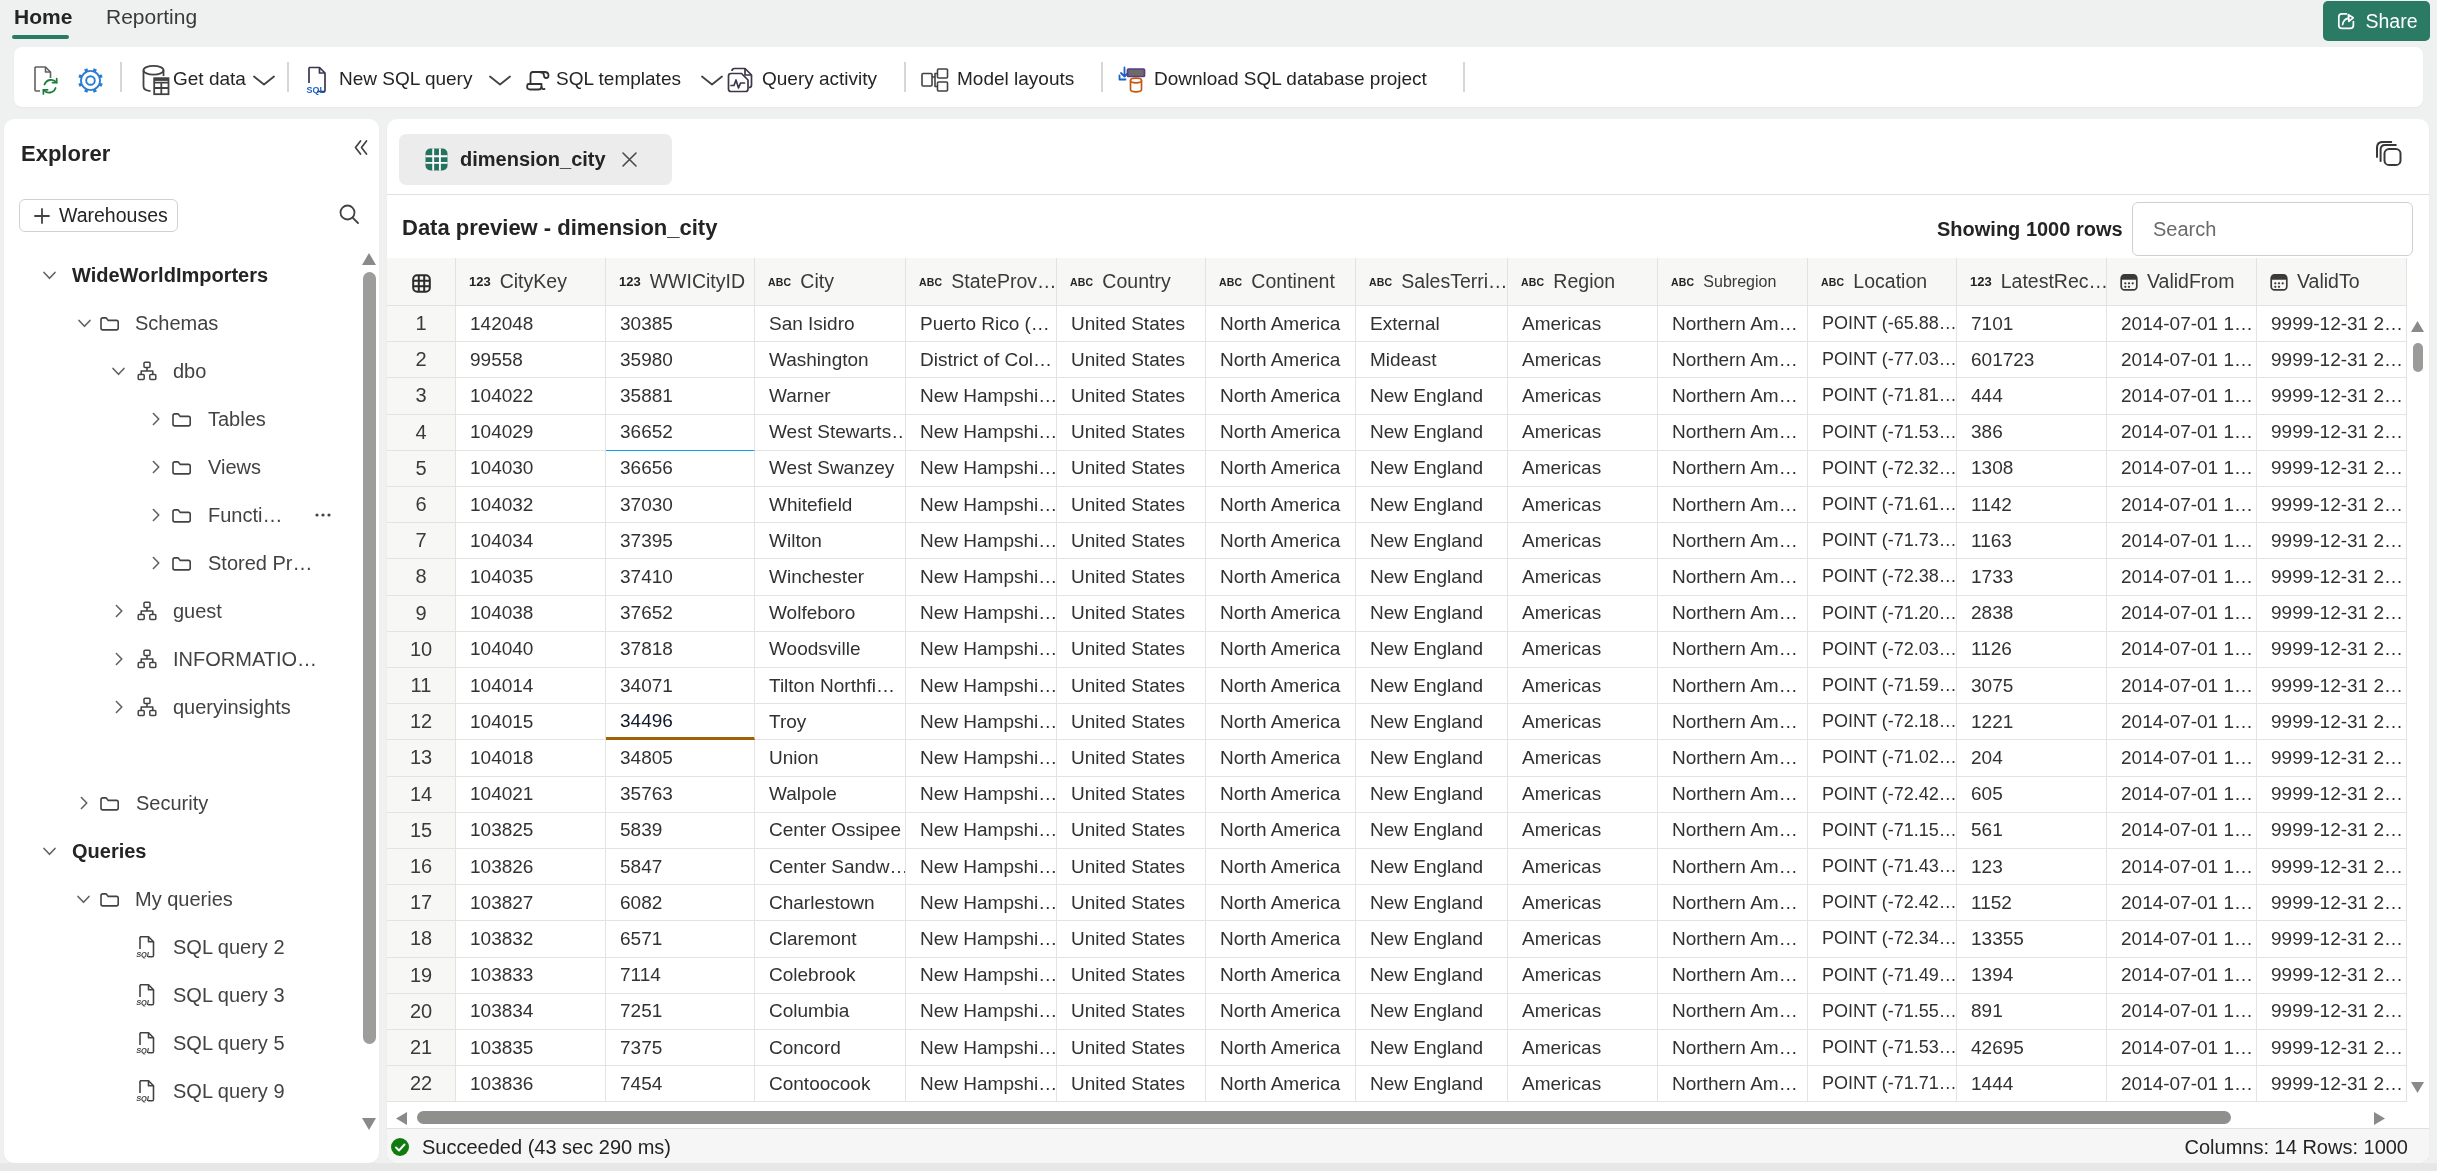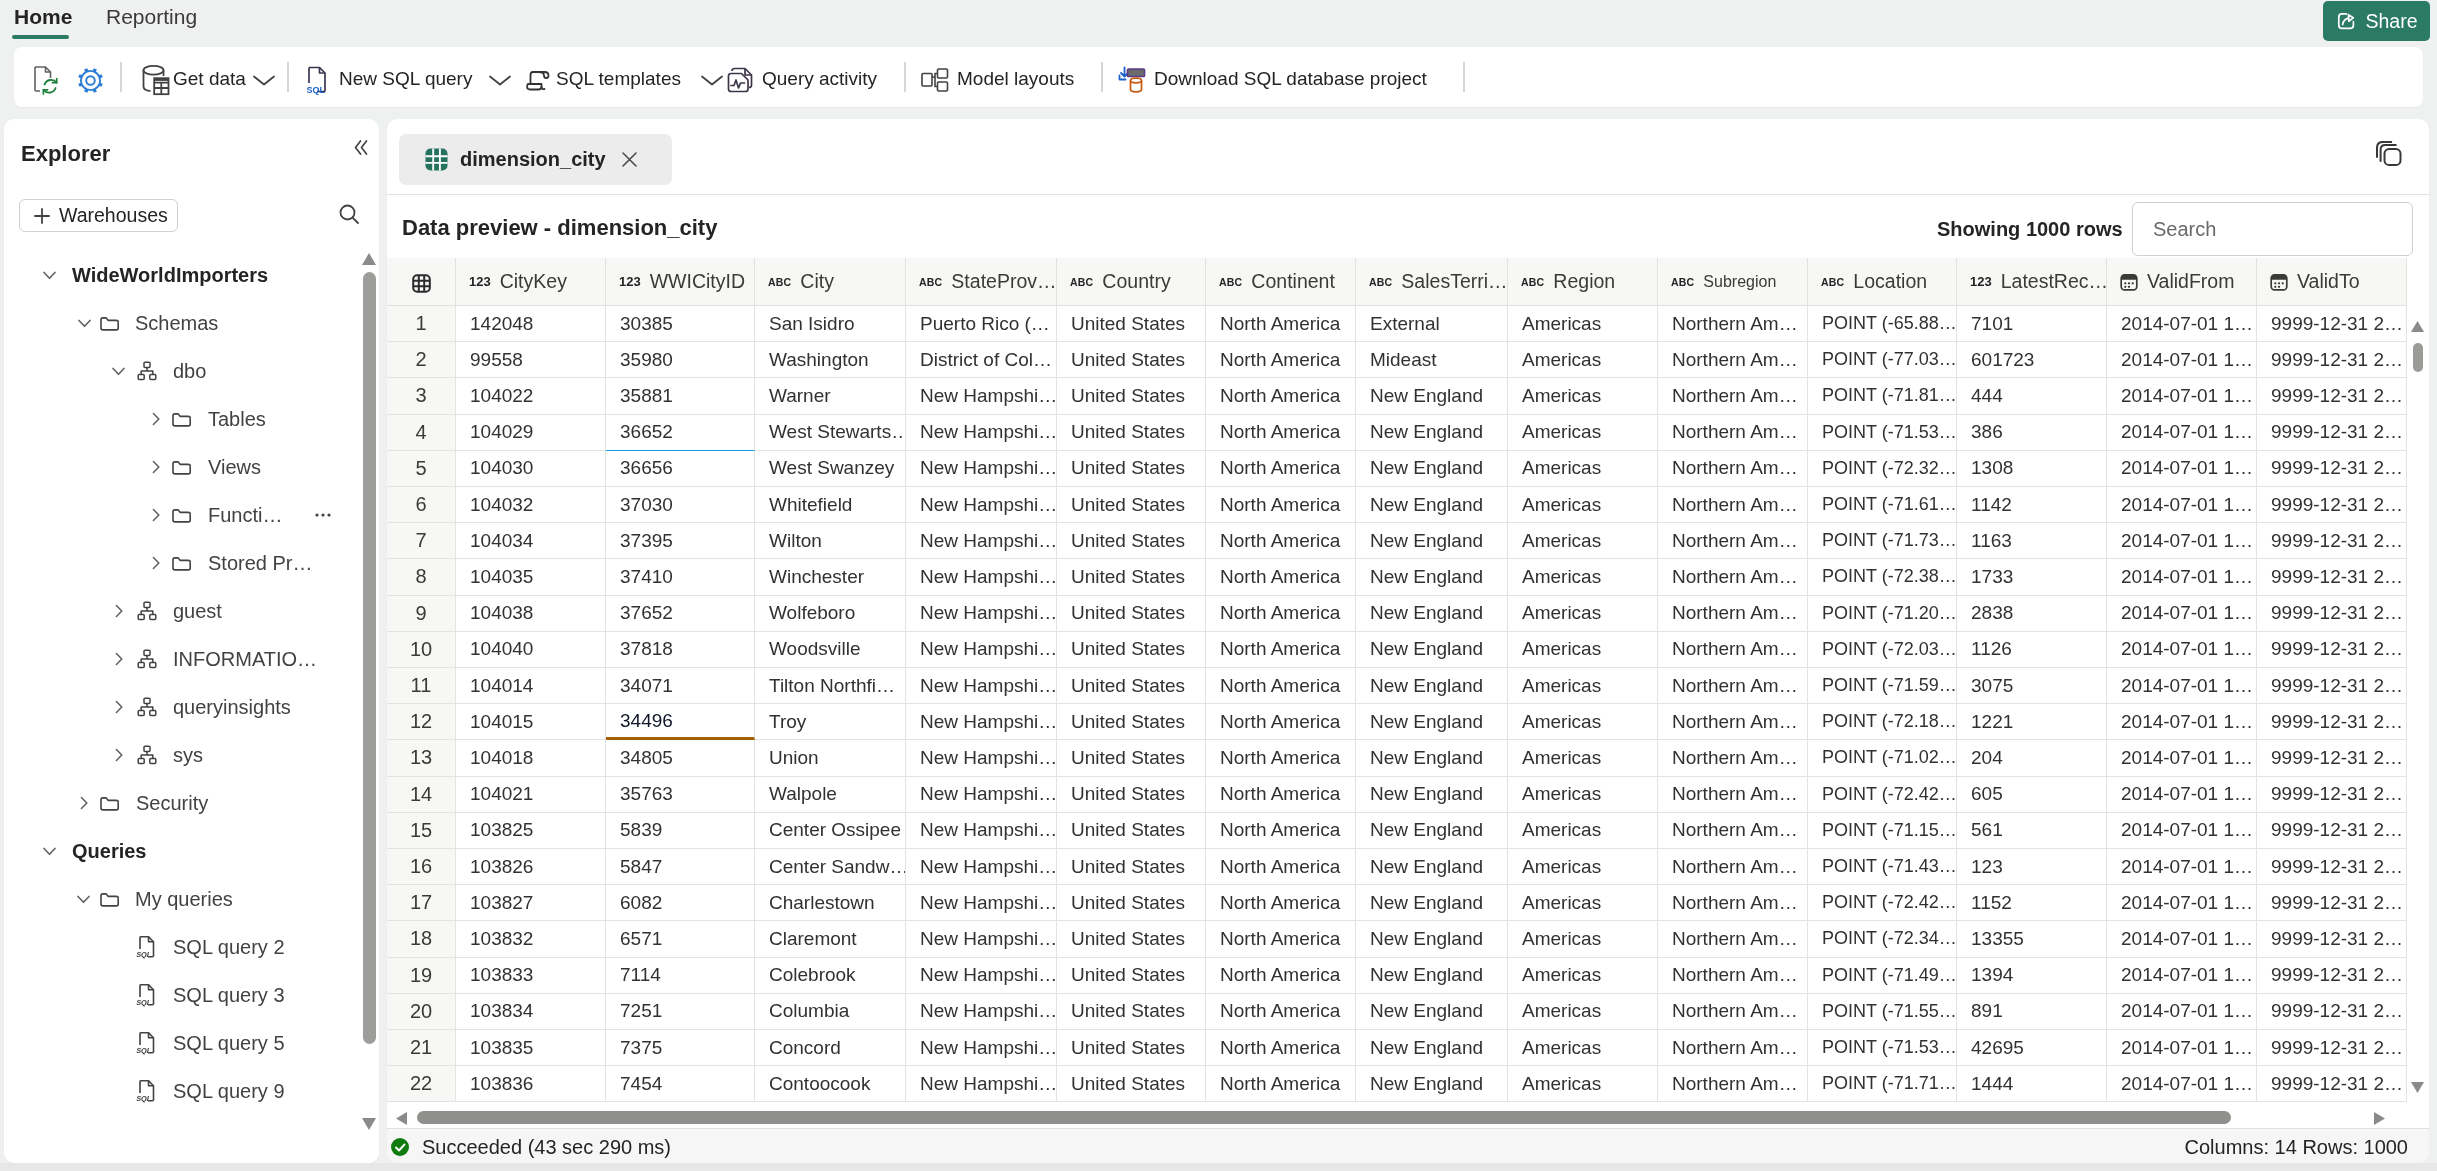--- a/index.html
+++ b/index.html
@@ -323,38 +323,20 @@
           <g fill="none" stroke="#424242" stroke-width="1.5" stroke-linejoin="round">
 <rect x="7" y="1.2" width="6" height="5.2" rx="1"></rect>
 <rect x="1.2" y="13.4" width="6" height="5.2" rx="1"></rect>
 <rect x="12.8" y="13.4" width="6" height="5.2" rx="1"></rect>
 <path d="M10 6.4 V10 M4.2 13.4 V10 H15.8 V13.4"></path>
 </g>
         </svg>
       </i>
       <span style="left:169px;">queryinsights</span>
     </div>
-<div class="trow" style="top:612px">
-      <i style="left:107px">
-        <svg width="15" height="15" viewBox="0 0 15 15" style="">
-          <polyline points="5.3999999999999995,2 10.799999999999999,7.5 5.3999999999999995,13" fill="none" stroke="#616161" stroke-width="1.6" stroke-linecap="round" stroke-linejoin="round"></polyline>
-        </svg>
-      </i>
-      <i style="left:133px">
-        <svg width="20" height="20" viewBox="0 0 20 20" style="">
-          <g fill="none" stroke="#424242" stroke-width="1.5" stroke-linejoin="round">
-<rect x="7" y="1.2" width="6" height="5.2" rx="1"></rect>
-<rect x="1.2" y="13.4" width="6" height="5.2" rx="1"></rect>
-<rect x="12.8" y="13.4" width="6" height="5.2" rx="1"></rect>
-<path d="M10 6.4 V10 M4.2 13.4 V10 H15.8 V13.4"></path>
-</g>
-        </svg>
-      </i>
-      <span style="left:169px;">sys</span>
-    </div>
 <div class="trow" style="top:660px">
       <i style="left:72px">
         <svg width="15" height="15" viewBox="0 0 15 15" style="">
           <polyline points="5.3999999999999995,2 10.799999999999999,7.5 5.3999999999999995,13" fill="none" stroke="#616161" stroke-width="1.6" stroke-linecap="round" stroke-linejoin="round"></polyline>
         </svg>
       </i>
       <i style="left:95px">
         <svg width="21" height="17" viewBox="0 0 21 17" style="">
           <path d="M2 5.2 Q2 3.4 3.8 3.4 H7.2 L9.3 5.9 H17.4 Q19.2 5.9 19.2 7.7 V13.6 Q19.2 15.4 17.4 15.4 H3.8 Q2 15.4 2 13.6 Z" fill="none" stroke="#424242" stroke-width="1.6" stroke-linejoin="round"></path>
         </svg>

